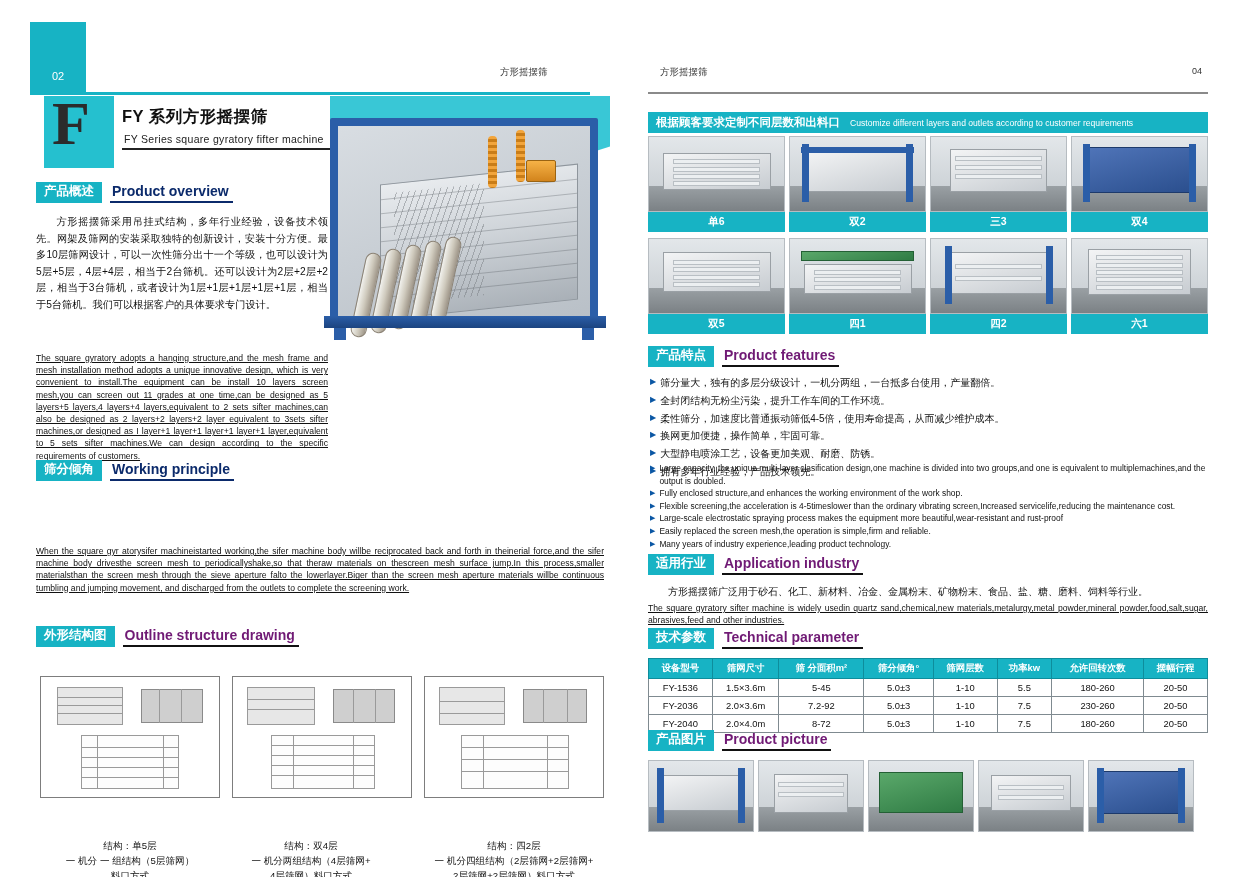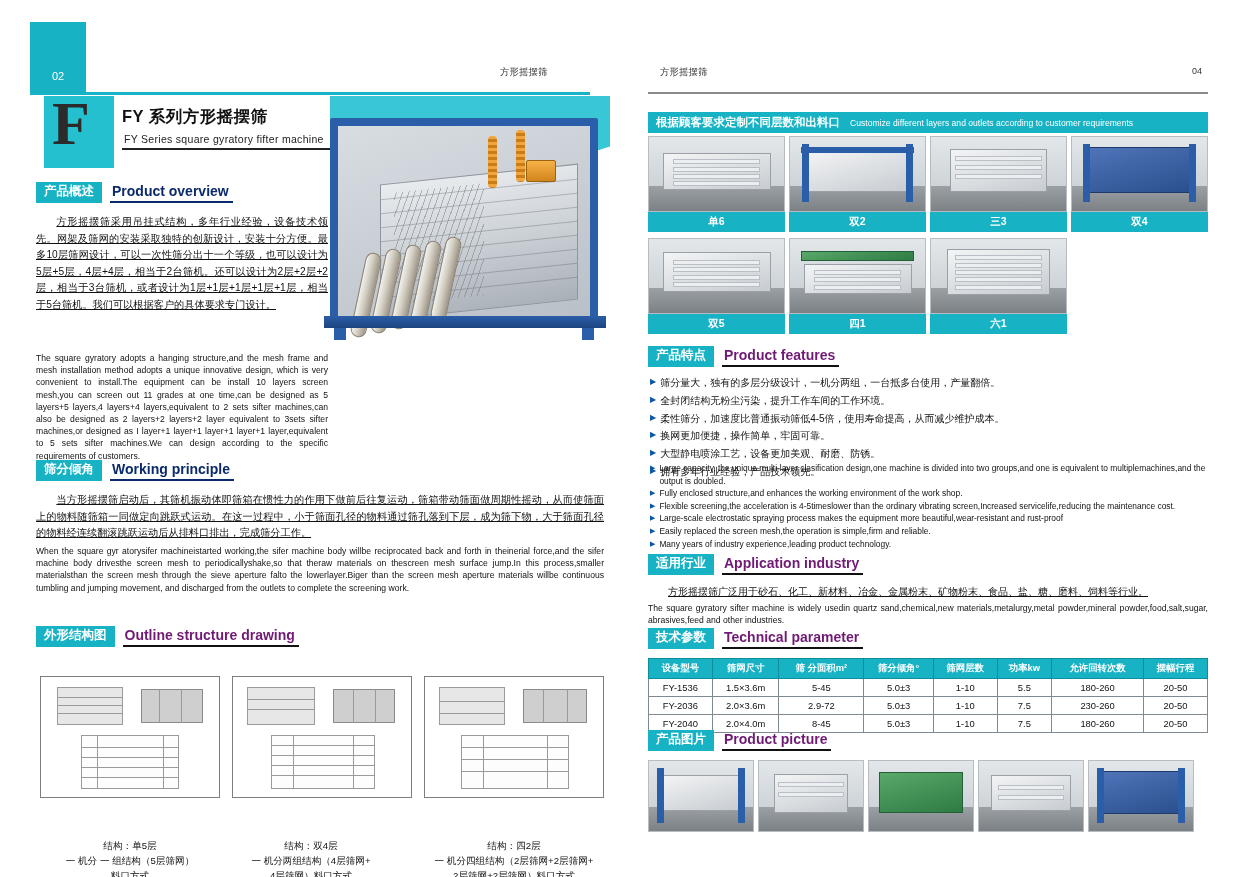--- a/index.html
+++ b/index.html
@@ -111,24 +111,23 @@
   }
   .sec .en {
     font-size:14px; font-weight:bold; color:#0b2a6b;
     border-bottom:2px solid #0b2a6b; padding:0 4px 1px 2px; line-height:1.2;
   }
   .sec .en.dark { color:#701a75; border-bottom-color:#111; }
 
   .body-cn {
     position:absolute; font-size:10.2px; line-height:1.62; color:#111; text-align:justify;
     text-indent:2em;
-    text-decoration:underline;
   }
   .body-en {
-    position:absolute; font-size:8.6px; line-height:1.42; color:#111; text-align:justify;
+    position:absolute; font-size:8.6px; line-height:1.42; color:#111; text-align:justify;text-decoration:underline;
   }
 
   
   .draw-box {
     position:absolute; border:1px solid #7d7d7d; background:#fff;
   }
   .dw-sub { position:absolute; font-size:9.6px; text-align:center; line-height:1.55; color:#111;margin-top:35px; }
 
   .cad { position:absolute; inset:0; }
   .cad .cell { position:absolute; border:1px solid #9a9a9a; background:#fdfdfd; }
@@ -252,21 +251,20 @@
       <span class="cn">产品概述</span>
       <span class="en">Product overview</span>
     </div>
     <div class="body-cn" style="left:36px; top:214px; width:292px;">方形摇摆筛采用吊挂式结构，多年行业经验，设备技术领先。网架及筛网的安装采取独特的创新设计，安装十分方便。最多10层筛网设计，可以一次性筛分出十一个等级，也可以设计为5层+5层，4层+4层，相当于2台筛机。还可以设计为2层+2层+2层，相当于3台筛机，或者设计为1层+1层+1层+1层+1层，相当于5台筛机。我们可以根据客户的具体要求专门设计。</div>
     <div class="body-en" style="left:36px; top:352px; width:292px;">The square gyratory adopts a hanging structure,and the mesh frame and mesh installation method adopts a unique innovative design, which is very convenient to install.The equipment can be install 10 layers screen mesh,you can screen out 11 grades at one time,can be designed as 5 layers+5 layers,4 layers+4 layers,equivalent to 2 sets sifter machines,can also be designed as 2 layers+2 layers+2 layer equivalent to 3sets sifter machines,or designed as I layer+1 layer+1 layer+1 layer+1 layer,equivalent to 5 sets sifter machines.We can design according to the specific requirements of customers.</div>
 
     <div class="sec" style="left:36px; top:460px;">
       <span class="cn">筛分倾角</span>
       <span class="en">Working principle</span>
     </div>
-    <div class="body-cn" style="left:36px; top:492px; width:568px;">当方形摇摆筛启动后，其筛机振动体即筛箱在惯性力的作用下做前后往复运动，筛箱带动筛面做周期性摇动，从而使筛面上的物料随筛箱一同做定向跳跃式运动。在这一过程中，小于筛面孔径的物料通过筛孔落到下层，成为筛下物，大于筛面孔径的物料经连续翻滚跳跃运动后从排料口排出，完成筛分工作。</div>
     <div class="body-en" style="left:36px; top:545px; width:568px;">When the square gyr atorysifer machineistarted working,the sifer machine body willbe reciprocated back and forth in theinerial force,and the sifer machine body drivesthe screen mesh to periodicallyshake,so that theraw materials on thescreen mesh surface jump.In this process,smaller materialsthan the screen mesh through the sieve aperture falto the lowerlayer.Biger than the screen mesh aperture materials willbe continuous tumbling and jumping movement, and discharged from the outlets to complete the screening work.</div>
 
     <div class="sec" style="left:36px; top:626px;">
       <span class="cn">外形结构图</span>
       <span class="en dark">Outline structure drawing</span>
     </div>
 
     <div class="draw-box" style="left:40px; top:676px; width:180px; height:122px;">
       <div class="cad">
         <div class="blk" style="left:16px; top:10px; width:66px; height:38px;"></div>
@@ -416,20 +414,32 @@
             <div class="floor"></div>
           <div class="unit green" style="left:8%; top:16%; width:84%; height:14%;"></div>
           <div class="unit" style="left:10%; top:34%; width:80%; height:40%;"></div>
           <div class="layer" style="top:42%"></div>
             <div class="layer" style="top:52%"></div>
           <div class="layer" style="top:62%"></div>
         </div>
         <div class="cap">四1</div>
       </div>
 
+      <div>
+        <div class="ph" style="height:76px;">
+          <div class="wall"></div>
+            <div class="floor"></div>
+          <div class="unit" style="left:14%; top:18%; width:72%; height:56%;"></div>
+          <div class="frame-v" style="left:10%"></div>
+            <div class="frame-v" style="right:10%"></div>
+          <div class="layer" style="top:34%"></div>
+            <div class="layer" style="top:50%"></div>
+        </div>
+        <div class="cap">四2</div>
+      </div>
 
       <div>
         <div class="ph" style="height:76px;">
           <div class="wall"></div>
             <div class="floor"></div>
           <div class="unit" style="left:12%; top:14%; width:76%; height:62%;"></div>
           <div class="layer" style="top:22%"></div>
             <div class="layer" style="top:32%"></div>
           <div class="layer" style="top:42%"></div>
             <div class="layer" style="top:52%"></div>
@@ -530,31 +540,31 @@
           <td>5-45</td>
           <td>5.0±3</td>
           <td>1-10</td>
           <td>5.5</td>
           <td>180-260</td>
           <td>20-50</td>
         </tr>
         <tr>
           <td>FY-2036</td>
           <td>2.0×3.6m</td>
-          <td>2.9-72</td>
+          <td>7.2-92</td>
           <td>5.0±3</td>
           <td>1-10</td>
           <td>7.5</td>
           <td>230-260</td>
           <td>20-50</td>
         </tr>
         <tr>
           <td>FY-2040</td>
           <td>2.0×4.0m</td>
-          <td>8-45</td>
+          <td>8-72</td>
           <td>5.0±3</td>
           <td>1-10</td>
           <td>7.5</td>
           <td>180-260</td>
           <td>20-50</td>
         </tr>
       </tbody>
     </table>
 
     <div class="sec" style="left:28px; top:730px;">

